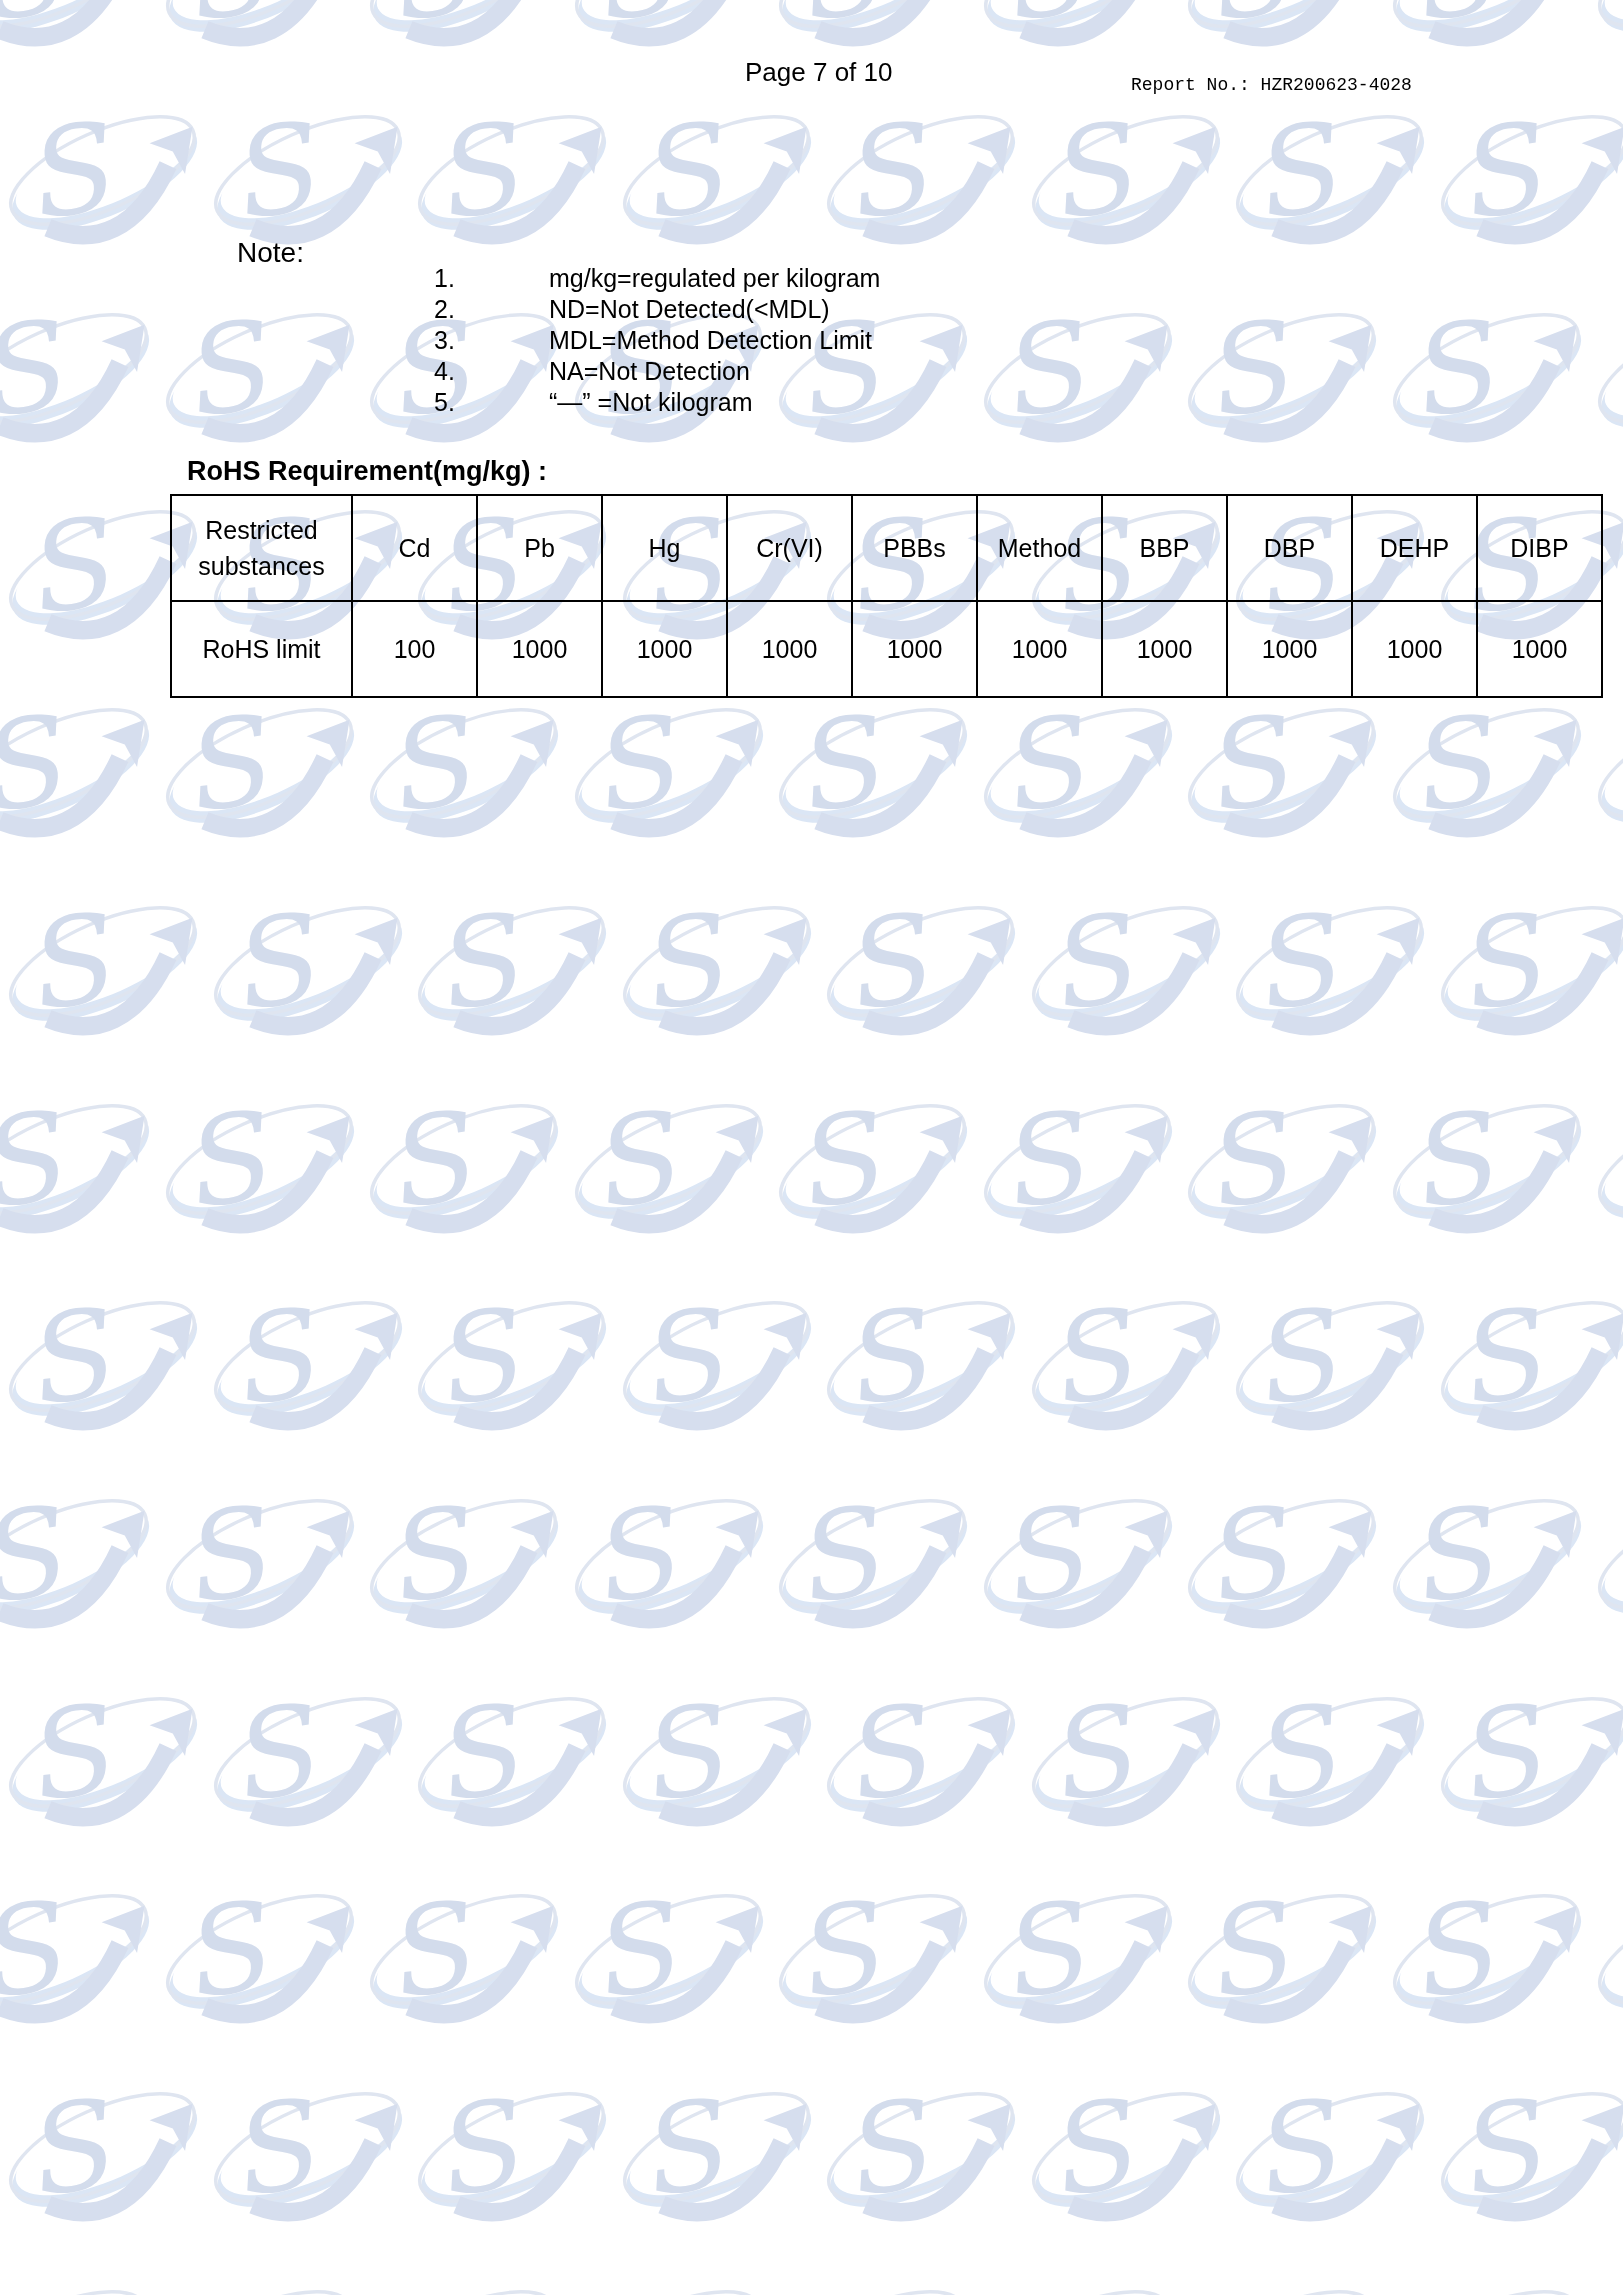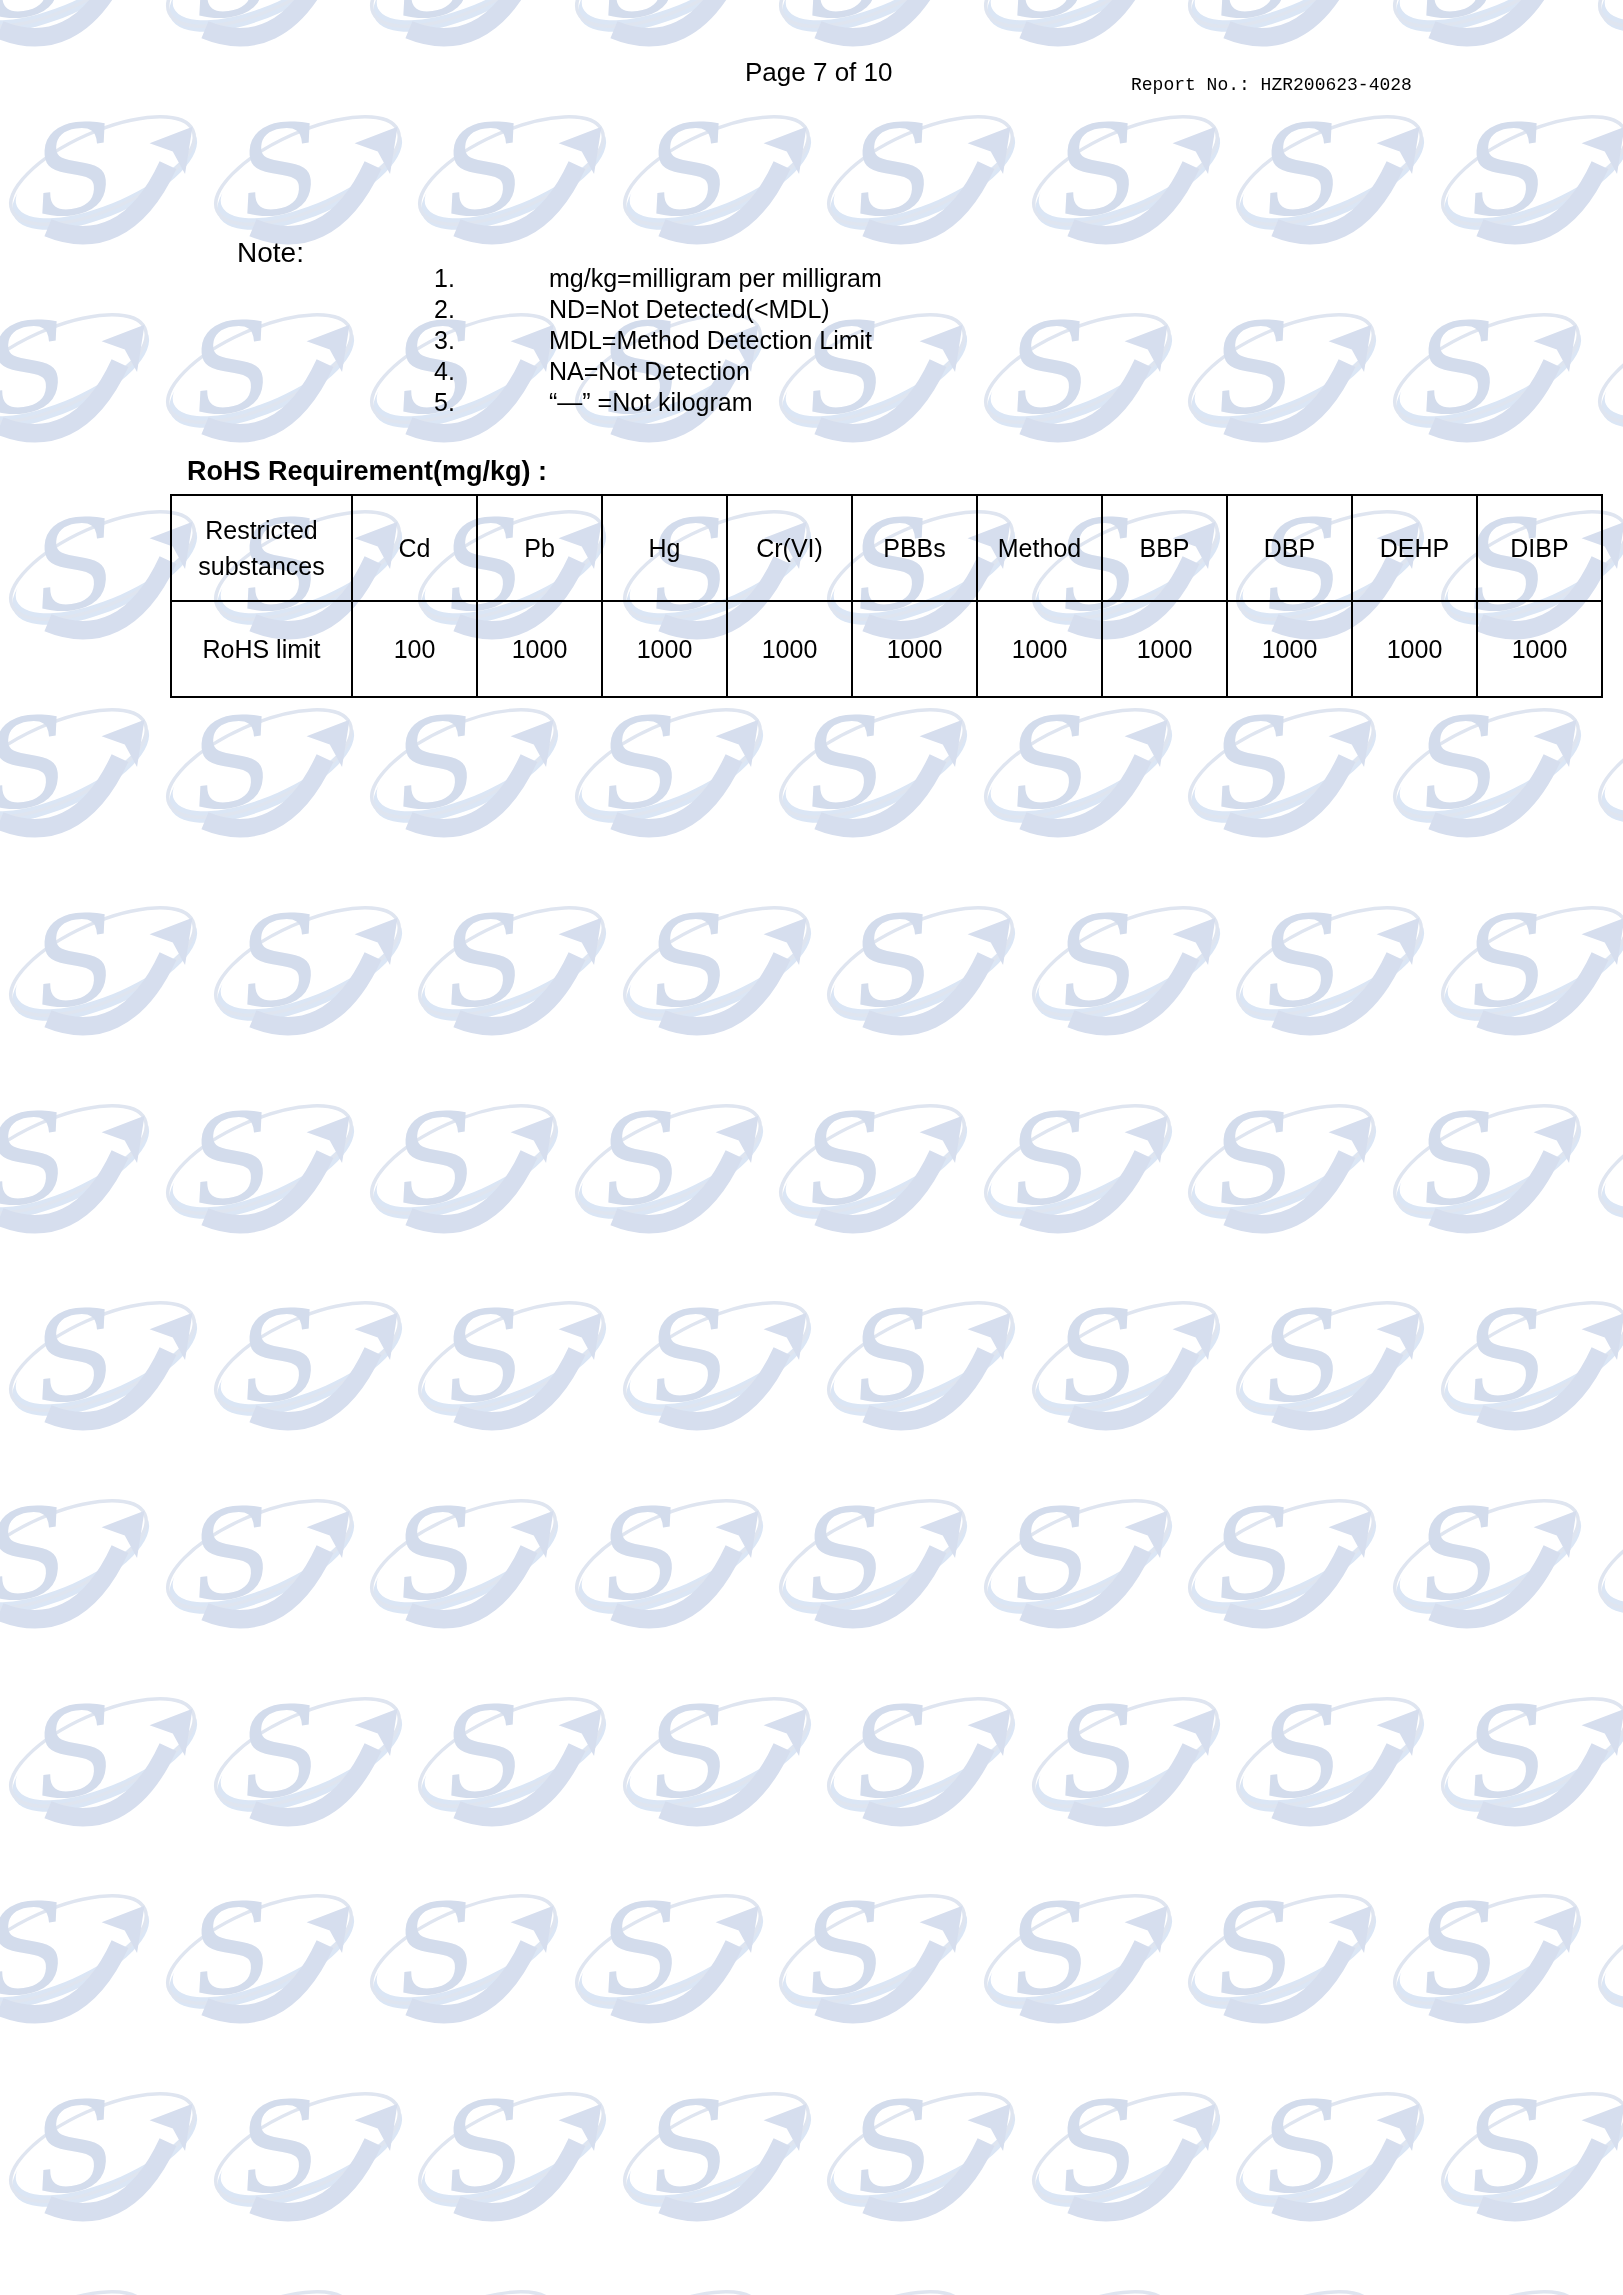--- a/index.html
+++ b/index.html
@@ -1233,21 +1233,21 @@
 
     <div class="hdr-page">Page 7 of 10</div>
 
     <div class="hdr-report">Report No.: HZR200623-4028</div>
 
     <div class="note-title">Note:</div>
 
     <div class="note-list">
         <div class="note-item">
           <span class="note-num">1.</span>
-          <span class="note-text">mg/kg=milligram per milligram</span>
+          <span class="note-text">mg/kg=regulated per kilogram</span>
         </div>
         <div class="note-item">
           <span class="note-num">2.</span>
           <span class="note-text">ND=Not Detected(&lt;MDL)</span>
         </div>
         <div class="note-item">
           <span class="note-num">3.</span>
           <span class="note-text">MDL=Method Detection Limit</span>
         </div>
         <div class="note-item">

